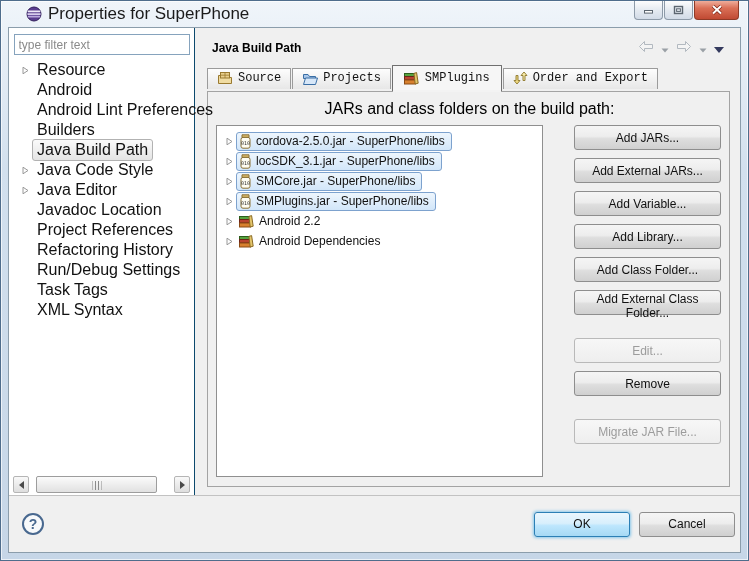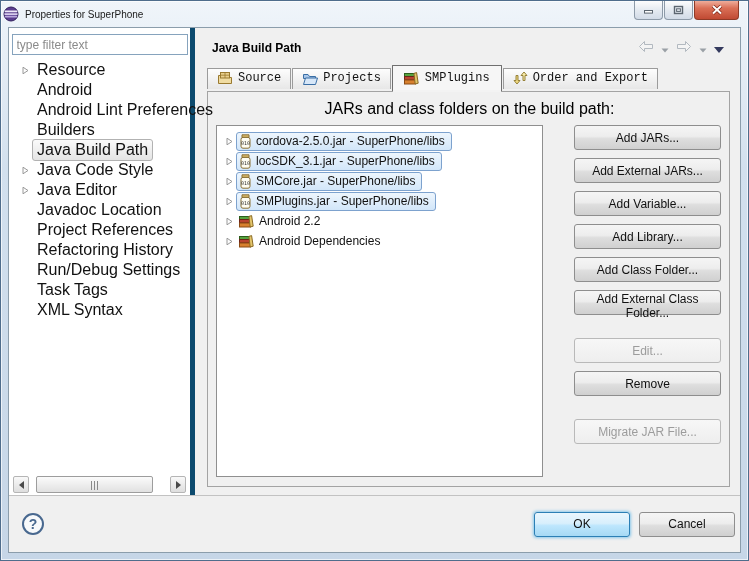--- a/index.html
+++ b/index.html
@@ -1,33 +1,33 @@
 <!DOCTYPE html>
 <html><head>
 <meta charset="utf-8">
 <style>
   html,body{margin:0;padding:0;background:#c9d6e4;font-family:"Liberation Sans",sans-serif;}
   *{box-sizing:border-box;}
   .window{position:relative;width:749px;height:561px;border:1px solid #4f6d8c;
     background:linear-gradient(to bottom,#f0f5fa,#d2e0ee 30%,#c6d6e7);
     box-shadow:inset 0 0 0 1px rgba(255,255,255,.65);}
-  .titlebar{height:26px;display:flex;align-items:center;gap:6px;padding-left:2px;
-    font-size:10px;color:#1b1b1b;}
+  .titlebar{height:26px;display:flex;align-items:center;gap:6px;padding-left:25px;
+    font-size:17px;color:#1b1b1b;}
   .title-icon{display:inline-flex;width:16px;height:16px;}
   .window-controls{position:absolute;top:0;right:9px;display:flex;}
   .win-btn{width:29px;height:19px;margin-left:1px;border:1px solid #8d9aa8;border-top:none;
     border-radius:0 0 4px 4px;display:flex;align-items:center;justify-content:center;
     background:linear-gradient(to bottom,#fdfdfd,#e7ecf2 45%,#d2dbe7);cursor:default;}
   .close-button{width:45px;background:linear-gradient(to bottom,#efad9b,#da6f56 40%,#c04a33);
     border-color:#8f3a26;}
   .frame-inner{position:absolute;left:7px;right:7px;top:26px;bottom:7px;
     border:1px solid #8b9dab;background:#f0f0f0;overflow:hidden;}
   .main{position:absolute;left:0;right:0;top:0;bottom:57px;display:flex;}
   
-  .left-panel{width:186px;flex:0 0 186px;background:#fff;border-right:5px solid #0c4a6e;
+  .left-panel{width:186px;flex:0 0 186px;background:#fff;border-right:1px solid #0c4a6e;
     position:relative;}
   .filter{display:block;width:176px;margin:6px auto 4px;height:21px;border:1px solid #86a3bd;
     padding:2px 4px;font:12px "Liberation Sans",sans-serif;color:#333;}
   .filter::placeholder{color:#8a8a8a;}
   .tree{margin-top:5px;font-size:16px;color:#111;}
   .tree-item{height:20px;display:flex;align-items:center;padding-left:9px;cursor:default;}
   .twisty{width:14px;flex:0 0 14px;display:flex;align-items:center;justify-content:center;}
   .tree-label{padding:1px 4px;border:1px solid transparent;border-radius:3px;white-space:nowrap;}
   .tree-item.selected .tree-label{border-color:#b2b2b2;
     background:linear-gradient(to bottom,#fafafa,#e4e4e4);}

